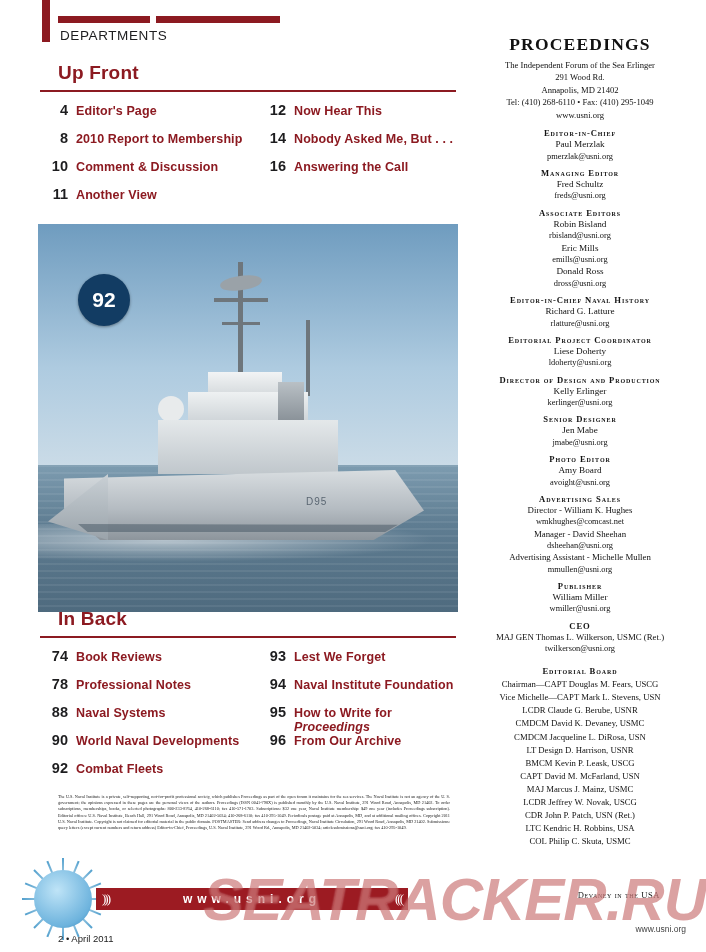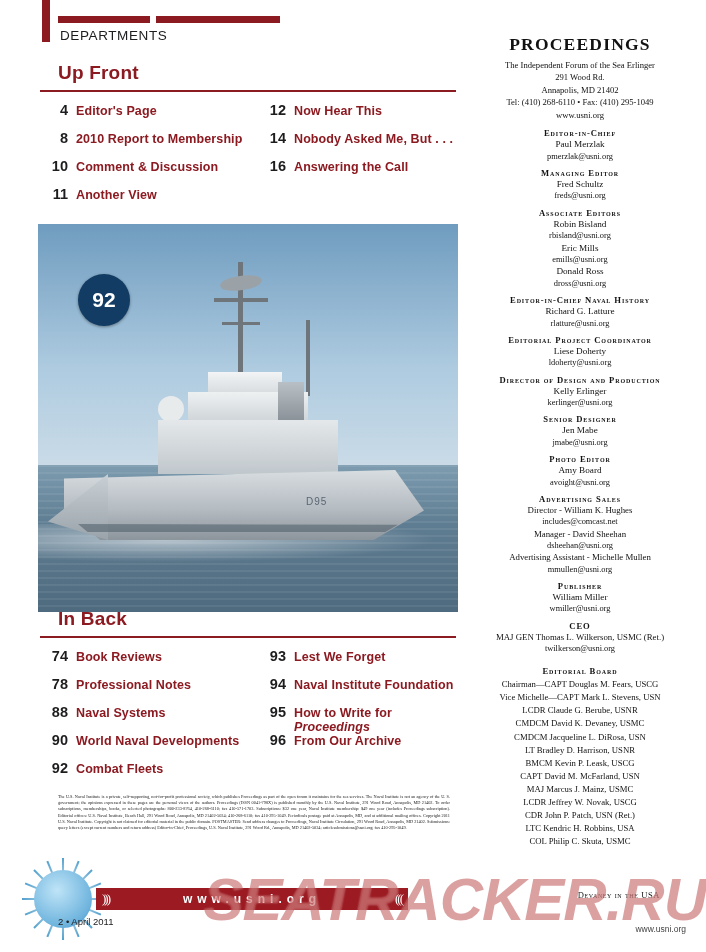--- a/index.html
+++ b/index.html
@@ -261,21 +261,21 @@
     flex: 1;
     text-align: center;
     font-family: "Liberation Sans", sans-serif;
     font-weight: bold;
     font-size: 12px;
     letter-spacing: 5px;
   }
 
   .footer-left {
     position: absolute;
-    left: 58px; bottom: 25px;
+    left: 58px; bottom: 8px;
     font-family: "Liberation Sans", sans-serif;
     font-size: 9.5px;
     color: #222;
   }
   .footer-right {
     position: absolute;
     right: 20px; bottom: 18px;
     font-family: "Liberation Sans", sans-serif;
     font-size: 8.5px;
     color: #444;
@@ -536,41 +536,41 @@
   <div class="role">Senior Designer</div>
   <div class="person">Jen Mabe</div>
   <div class="email">jmabe@usni.org</div>
 
   <div class="role">Photo Editor</div>
   <div class="person">Amy Board</div>
   <div class="email">avoight@usni.org</div>
 
   <div class="role">Advertising Sales</div>
   <div class="plain">Director - William K. Hughes</div>
-  <div class="email">includes@comcast.net</div>
+  <div class="email">wmkhughes@comcast.net</div>
   <div class="plain">Manager - David Sheehan</div>
   <div class="email">dsheehan@usni.org</div>
   <div class="plain">Advertising Assistant - Michelle Mullen</div>
   <div class="email">mmullen@usni.org</div>
 
   <div class="role">Publisher</div>
   <div class="person">William Miller</div>
   <div class="email">wmiller@usni.org</div>
 
   <div class="role">CEO</div>
   <div class="plain">MAJ GEN Thomas L. Wilkerson, USMC (Ret.)</div>
   <div class="email">twilkerson@usni.org</div>
 
   <div class="board-head">Editorial Board</div>
   <div class="board-line">Chairman—CAPT Douglas M. Fears, USCG</div>
   <div class="board-line">Vice Michelle—CAPT Mark L. Stevens, USN</div>
   <div class="board-line">LCDR Claude G. Berube, USNR</div>
   <div class="board-line">CMDCM David K. Devaney, USMC</div>
   <div class="board-line">CMDCM Jacqueline L. DiRosa, USN</div>
-  <div class="board-line">LT Bradley D. Harrison, USNR</div>
+  <div class="board-line">LT Design D. Harrison, USNR</div>
   <div class="board-line">BMCM Kevin P. Leask, USCG</div>
   <div class="board-line">CAPT David M. McFarland, USN</div>
   <div class="board-line">MAJ Marcus J. Mainz, USMC</div>
   <div class="board-line">LCDR Jeffrey W. Novak, USCG</div>
   <div class="board-line">CDR John P. Patch, USN (Ret.)</div>
   <div class="board-line">LTC Kendric H. Robbins, USA</div>
   <div class="board-line">COL Philip C. Skuta, USMC</div>
 </div>
 
 <div class="watermark">SEATRACKER.RU</div>

